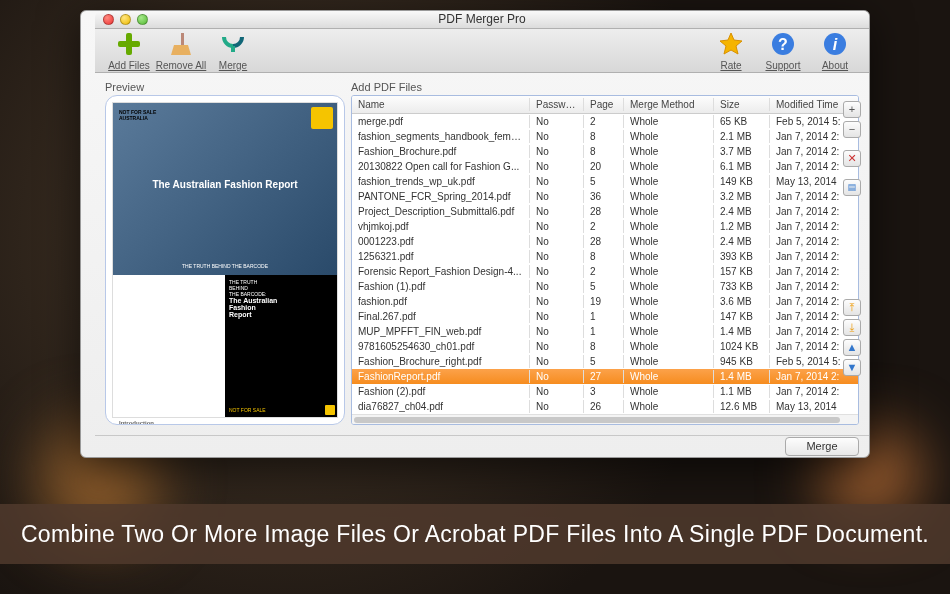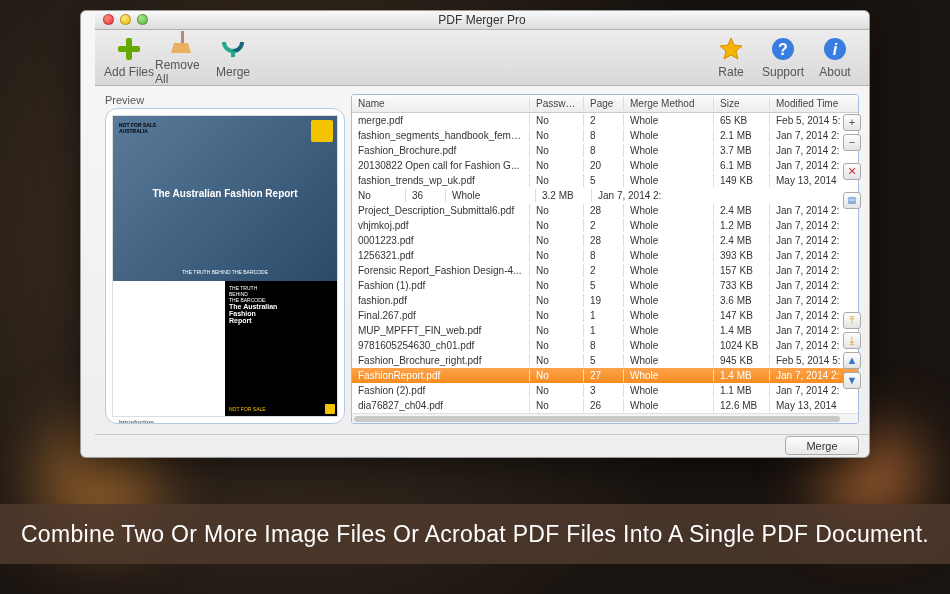--- a/index.html
+++ b/index.html
@@ -37,21 +37,21 @@
   .tl.y{background:radial-gradient(circle at 35% 30%,#ffe57f,#eb0);}
   .tl.g{background:radial-gradient(circle at 35% 30%,#a5e88a,#5b3);}
   .title { position:absolute; left:0; right:0; text-align:center; font-size:12px; color:#333;}
   .toolbar {
     height: 56px;
     background: linear-gradient(#ededed,#d8d8d8);
     border-bottom:1px solid #b0b0b0;
     display:flex; align-items:center; padding:0 8px;
   }
   .tb-btn { display:flex; flex-direction:column; align-items:center; width:52px; cursor:pointer;}
-  .tb-label{font-size:12px;color:#555;margin-top:2px;}
+  .tb-label{font-size:10px;color:#555;margin-top:2px;text-decoration:underline;}
   .tb-icon{width:28px;height:28px;display:flex;align-items:center;justify-content:center;}
   .spacer{flex:1;}
   .content{flex:1; display:flex; padding:8px 10px 10px 10px; gap:6px;}
   .panel-label{font-size:11px;color:#555;margin-bottom:2px;}
   .left{width:240px;display:flex;flex-direction:column;justify-content:center;}
   .right{flex:1;display:flex;flex-direction:column;position:relative;}
   .preview-box{flex:1;background:#fff;border:1px solid #b8c8e8;border-radius:12px;padding:6px;overflow:hidden;}
   .doc{width:100%;height:100%;background:#fff;border:1px solid #ddd;font-size:6px;color:#666;position:relative;}
   .doc-top{height:55%;background:linear-gradient(135deg,#5a7a9a,#2a4a6a);position:relative;}
   .doc-badge{position:absolute;top:6px;left:6px;font-size:5px;font-weight:bold;color:#000;}
@@ -186,20 +186,21 @@
               <div class="yl">NOT FOR SALE</div>
               <div class="doc-l2-logo"></div>
             </div>
           </div>
           <div class="intro">Introduction</div>
         </div>
       </div>
     </div>
 
     <div class="right">
+      <div class="panel-label">Add PDF Files</div>
       <div class="table-wrap">
         <div class="thead">
           <div class="th c-name">Name</div>
           <div class="th c-pw">Password</div>
           <div class="th c-pg">Page</div>
           <div class="th c-mm">Merge Method</div>
           <div class="th c-sz">Size</div>
           <div class="th c-mt">Modified Time</div>
         </div>
         <div class="tbody" id="tbody">
@@ -237,20 +238,21 @@
             </div>
             <div class="row">
               <div class="td c-name">fashion_trends_wp_uk.pdf</div>
               <div class="td c-pw">No</div>
               <div class="td c-pg">5</div>
               <div class="td c-mm">Whole</div>
               <div class="td c-sz">149 KB</div>
               <div class="td c-mt">May 13, 2014</div>
             </div>
             <div class="row">
+              <div class="td c-name">PANTONE_FCR_Spring_2014.pdf</div>
               <div class="td c-pw">No</div>
               <div class="td c-pg">36</div>
               <div class="td c-mm">Whole</div>
               <div class="td c-sz">3.2 MB</div>
               <div class="td c-mt">Jan 7, 2014 2:</div>
             </div>
             <div class="row">
               <div class="td c-name">Project_Description_Submittal6.pdf</div>
               <div class="td c-pw">No</div>
               <div class="td c-pg">28</div>

